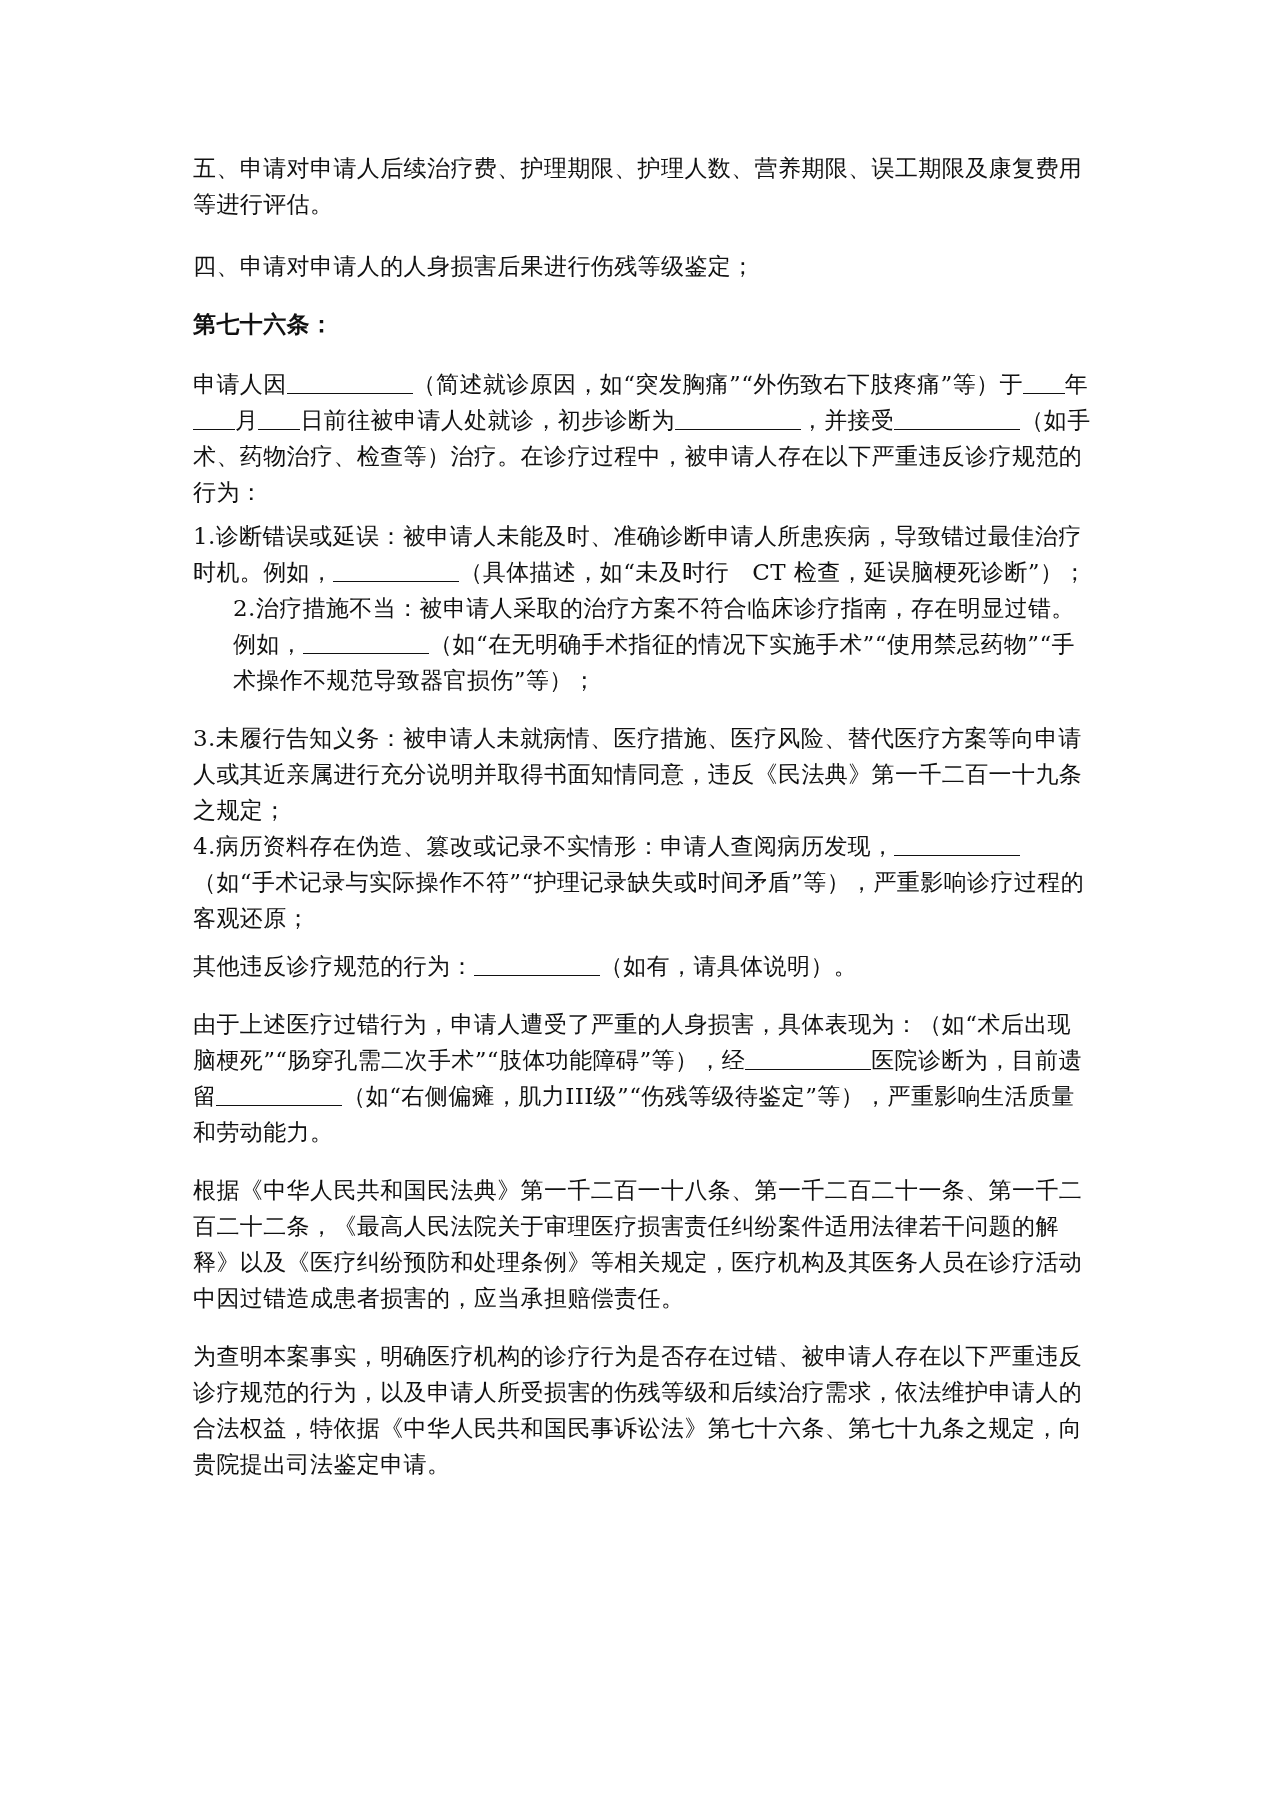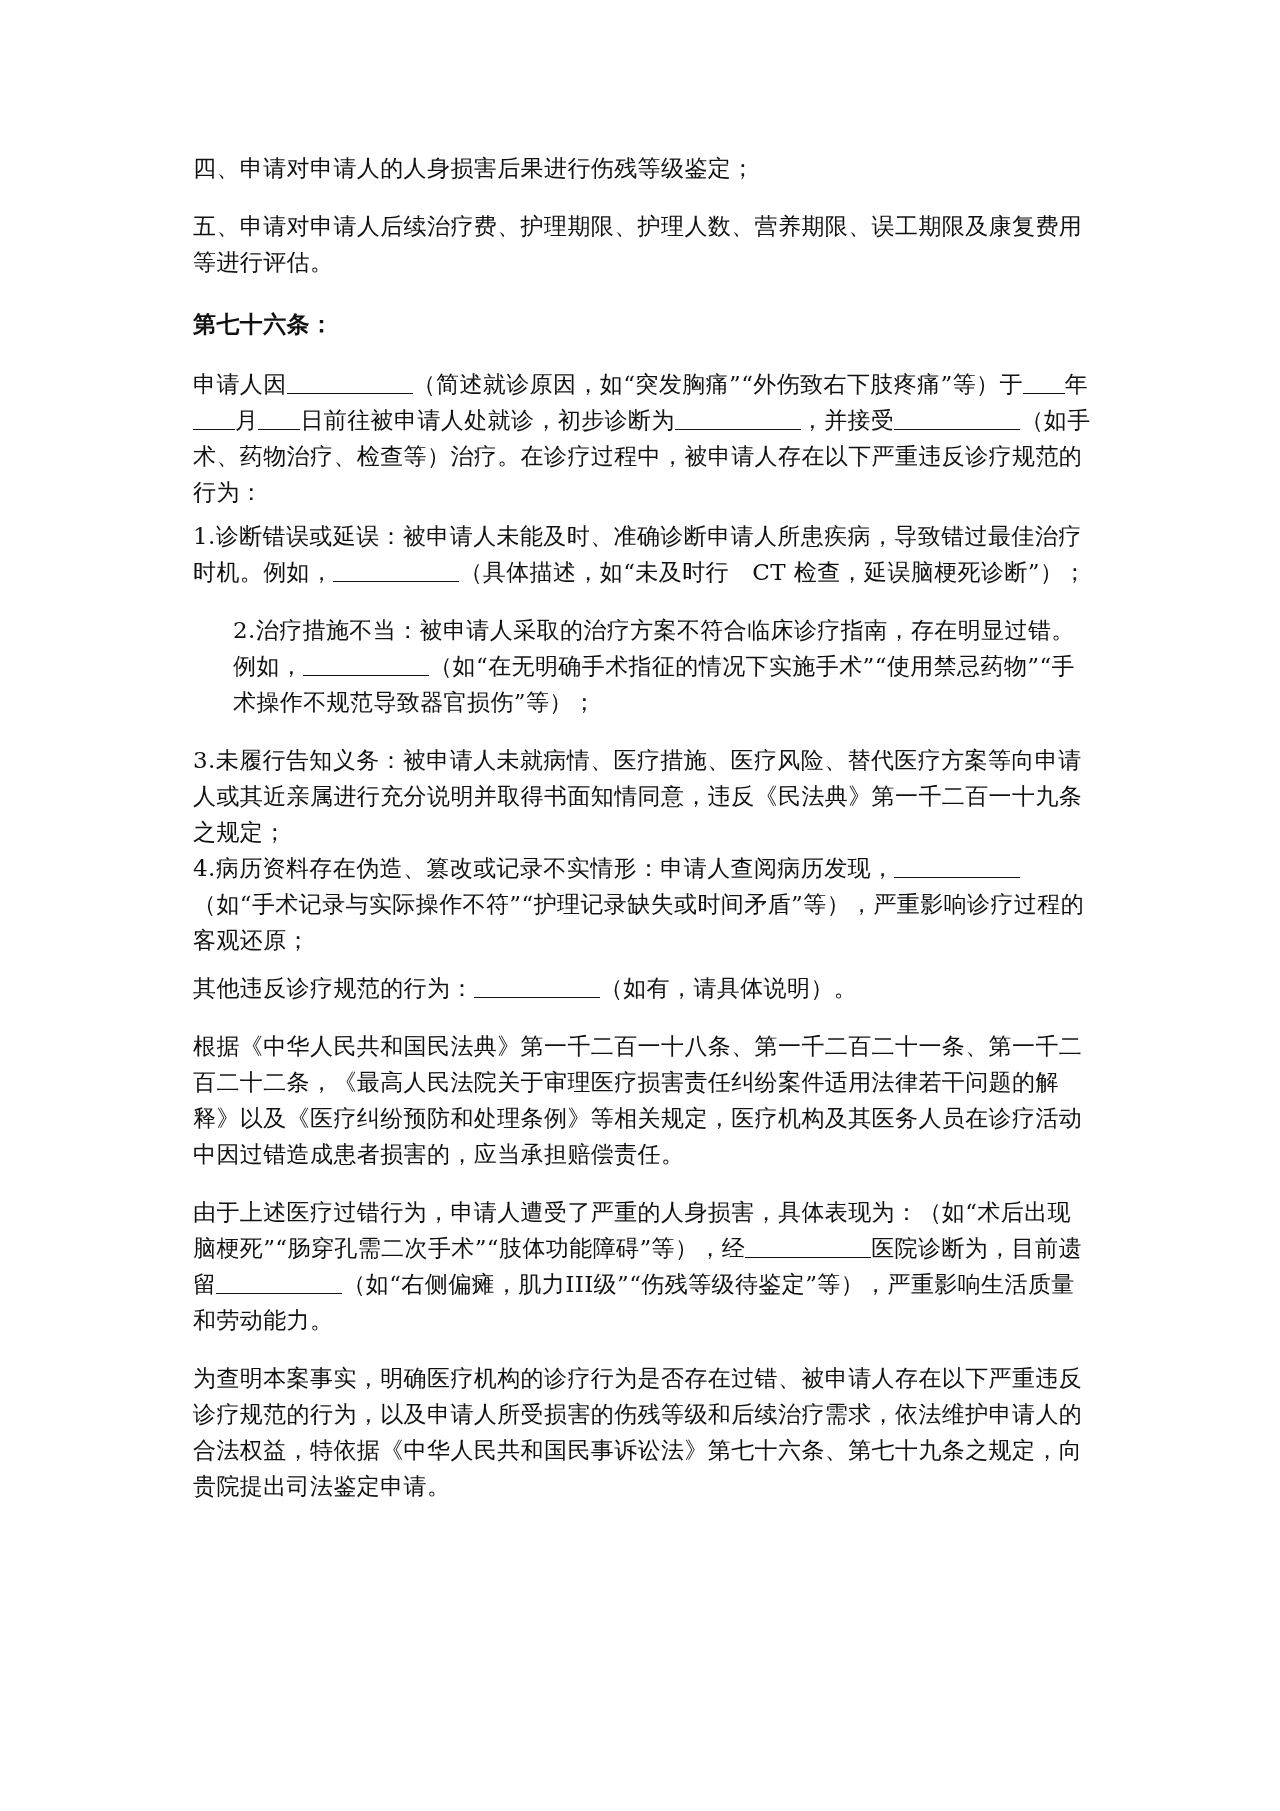--- a/index.html
+++ b/index.html
@@ -19,51 +19,51 @@
       height: 26px; vertical-align: -2px;
     }
     .b-lg { width: 126px; }
     .b-sm { width: 42px; }
   </style>
 </head>
 <body>
 
 <div class="page">
 
+  <p class="para" style="margin-bottom:26px;">五、申请对申请人后续治疗费、护理期限、护理人数、营养期限、误工期限及康复费用等进行评估。</p>
+
   <p class="para" style="margin-bottom:22px;">四、申请对申请人的人身损害后果进行伤残等级鉴定；</p>
-
-  <p class="para" style="margin-bottom:26px;">五、申请对申请人后续治疗费、护理期限、护理人数、营养期限、误工期限及康复费用等进行评估。</p>
 
   <p class="para heading" style="margin-bottom:24px;">第七十六条：</p>
 
   <p class="para" style="margin-bottom:8px;">
     <span>申请人因</span><span class="blank b-lg"></span><span>（简述就诊原因，如“突发胸痛”“外伤致右下肢疼痛”等）于</span><span class="blank b-sm"></span><span>年</span><span class="blank b-sm"></span><span>月</span><span class="blank b-sm"></span><span>日前往被申请人处就诊，初步诊断为</span><span class="blank b-lg"></span><span>，并接受</span><span class="blank b-lg"></span><span>（如手术、药物治疗、检查等）治疗。在诊疗过程中，被申请人存在以下严重违反诊疗规范的行为：</span>
   </p>
 
-  <p class="para" style="margin-bottom:22px;">
+  <p class="para" style="">
     <span>1.诊断错误或延误：被申请人未能及时、准确诊断申请人所患疾病，导致错过最佳治疗时机。例如，</span><span class="blank b-lg"></span><span>（具体描述，如“未及时行　CT 检查，延误脑梗死诊断”）；</span>
   </p>
 
   <p class="para" style="margin-bottom:22px;margin-left:40px;">
     <span>2.治疗措施不当：被申请人采取的治疗方案不符合临床诊疗指南，存在明显过错。例如，</span><span class="blank b-lg"></span><span>（如“在无明确手术指征的情况下实施手术”“使用禁忌药物”“手术操作不规范导致器官损伤”等）；</span>
   </p>
 
   <p class="para" style="">
     <span>3.未履行告知义务：被申请人未就病情、医疗措施、医疗风险、替代医疗方案等向申请人或其近亲属进行充分说明并取得书面知情同意，违反《民法典》第一千二百一十九条之规定；</span>
   </p>
 
   <p class="para" style="margin-bottom:12px;">
     <span>4.病历资料存在伪造、篡改或记录不实情形：申请人查阅病历发现，</span><span class="blank b-lg"></span><span>（如“手术记录与实际操作不符”“护理记录缺失或时间矛盾”等），严重影响诊疗过程的客观还原；</span>
   </p>
 
   <p class="para" style="margin-bottom:22px;">
     <span>其他违反诊疗规范的行为：</span><span class="blank b-lg"></span><span>（如有，请具体说明）。</span>
   </p>
 
-  <p class="para" style="margin-bottom:22px;">根据《中华人民共和国民法典》第一千二百一十八条、第一千二百二十一条、第一千二百二十二条，《最高人民法院关于审理医疗损害责任纠纷案件适用法律若干问题的解释》以及《医疗纠纷预防和处理条例》等相关规定，医疗机构及其医务人员在诊疗活动中因过错造成患者损害的，应当承担赔偿责任。</p>
-
   <p class="para" style="margin-bottom:22px;">
     <span>由于上述医疗过错行为，申请人遭受了严重的人身损害，具体表现为：（如“术后出现脑梗死”“肠穿孔需二次手术”“肢体功能障碍”等），经</span><span class="blank b-lg"></span><span>医院诊断为，目前遗留</span><span class="blank b-lg"></span><span>（如“右侧偏瘫，肌力III级”“伤残等级待鉴定”等），严重影响生活质量和劳动能力。</span>
   </p>
+
+  <p class="para" style="margin-bottom:22px;">根据《中华人民共和国民法典》第一千二百一十八条、第一千二百二十一条、第一千二百二十二条，《最高人民法院关于审理医疗损害责任纠纷案件适用法律若干问题的解释》以及《医疗纠纷预防和处理条例》等相关规定，医疗机构及其医务人员在诊疗活动中因过错造成患者损害的，应当承担赔偿责任。</p>
 
   <p class="para">为查明本案事实，明确医疗机构的诊疗行为是否存在过错、被申请人存在以下严重违反诊疗规范的行为，以及申请人所受损害的伤残等级和后续治疗需求，依法维护申请人的合法权益，特依据《中华人民共和国民事诉讼法》第七十六条、第七十九条之规定，向贵院提出司法鉴定申请。</p>
 
 </div>
 
 </body></html>

